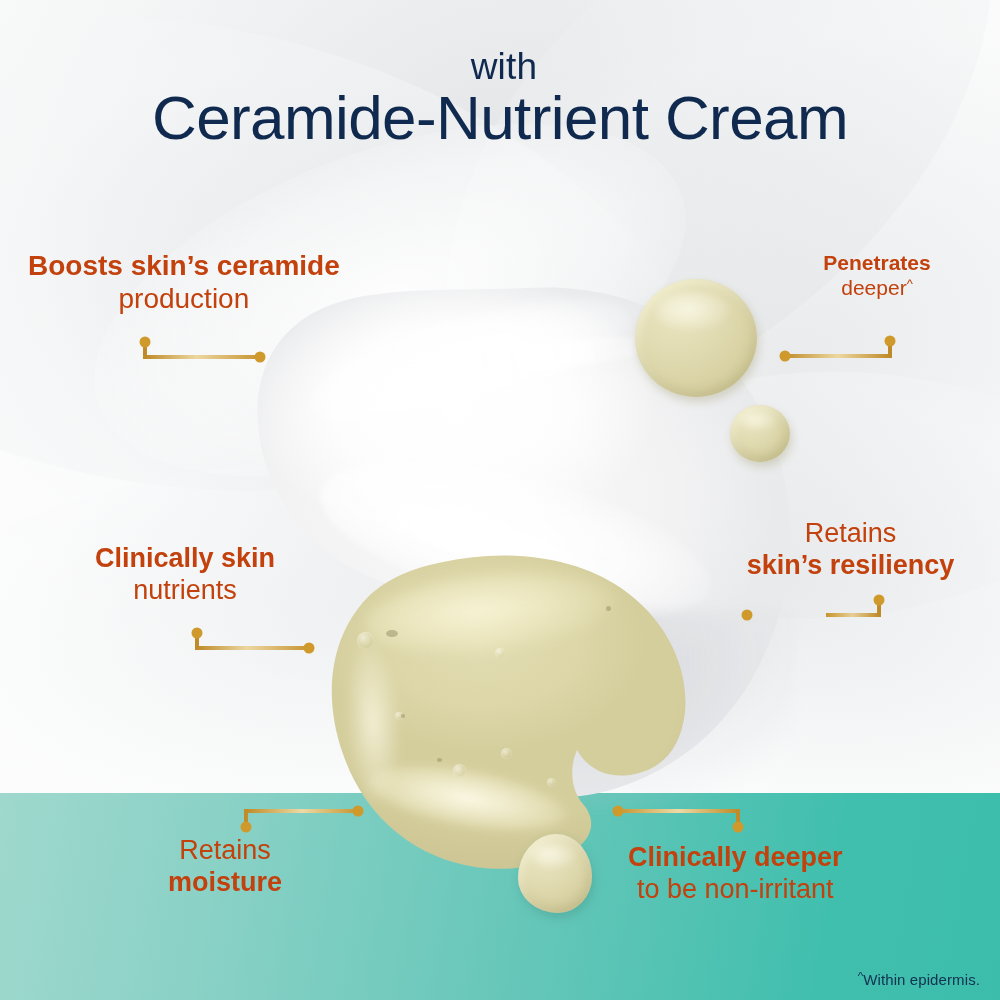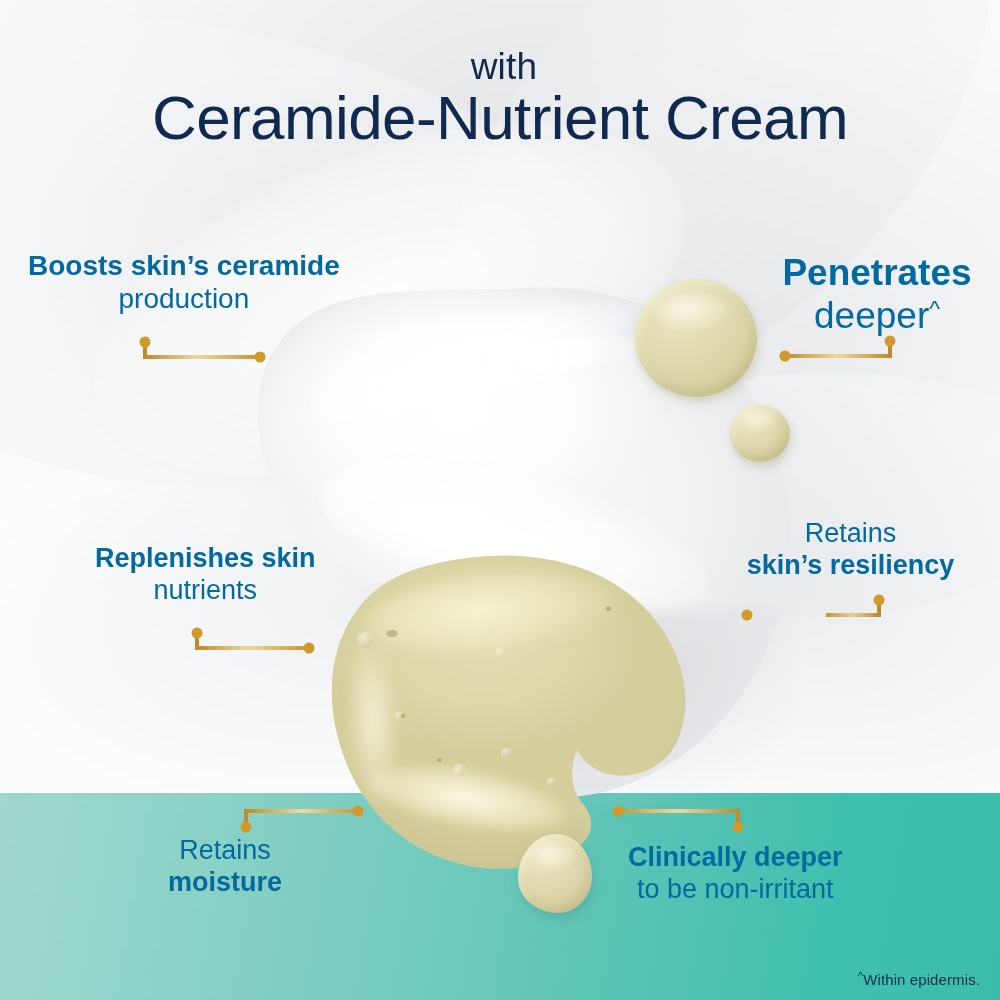--- a/index.html
+++ b/index.html
@@ -256,31 +256,31 @@
     font-size: 62px;
     font-weight: 400;
     line-height: 1.06;
     letter-spacing: -0.6px;
     white-space: nowrap;
   }
 
   
   .callout {
     position: absolute;
-    color: #0369a1;
+    color: #c2410c;
     line-height: 1.17;
     white-space: nowrap;
   }
   .callout .ln { display: block; }
   .callout .b { font-weight: 700; }
   .callout .r { font-weight: 400; }
   .c-ctr   { text-align: center; }
 
   .cal-boosts     { left: 28px;  top: 250px; font-size: 28px; }
-  .cal-penetrates { left: 762px; top: 251px; font-size: 37px; width: 230px; }
+  .cal-penetrates { left: 762px; top: 251px; font-size: 21px; width: 230px; }
   .cal-replenish  { left: 95px;  top: 543px; font-size: 27px; }
   .cal-builds     { left: 718px; top: 518px; font-size: 27px; width: 265px; }
   .cal-retains    { left: 168px; top: 835px; font-size: 27px; }
   .cal-clinical   { left: 628px; top: 842px; font-size: 27px; }
 
   .sup {
     font-size: 0.62em;
     vertical-align: 0.52em;
     font-weight: 400;
   }
@@ -461,21 +461,21 @@
     <span class="ln b">Boosts skin’s ceramide</span>
     <span class="ln r">production</span>
   </div>
 
   <div class="callout c-ctr cal-penetrates">
     <span class="ln b">Penetrates</span>
     <span class="ln r"><span>deeper</span><span class="sup">^</span></span>
   </div>
 
   <div class="callout c-ctr cal-replenish">
-    <span class="ln b">Replenishes skin</span>
+    <span class="ln b">Clinically skin</span>
     <span class="ln r">nutrients</span>
   </div>
 
   <div class="callout c-ctr cal-builds">
     <span class="ln r">Retains</span>
     <span class="ln b">skin’s resiliency</span>
   </div>
 
   <div class="callout c-ctr cal-retains">
     <span class="ln r">Retains</span>

